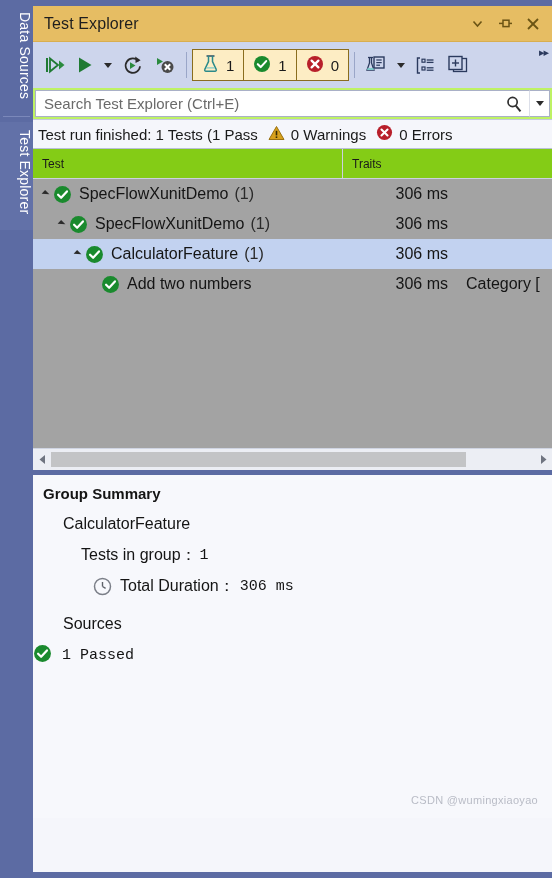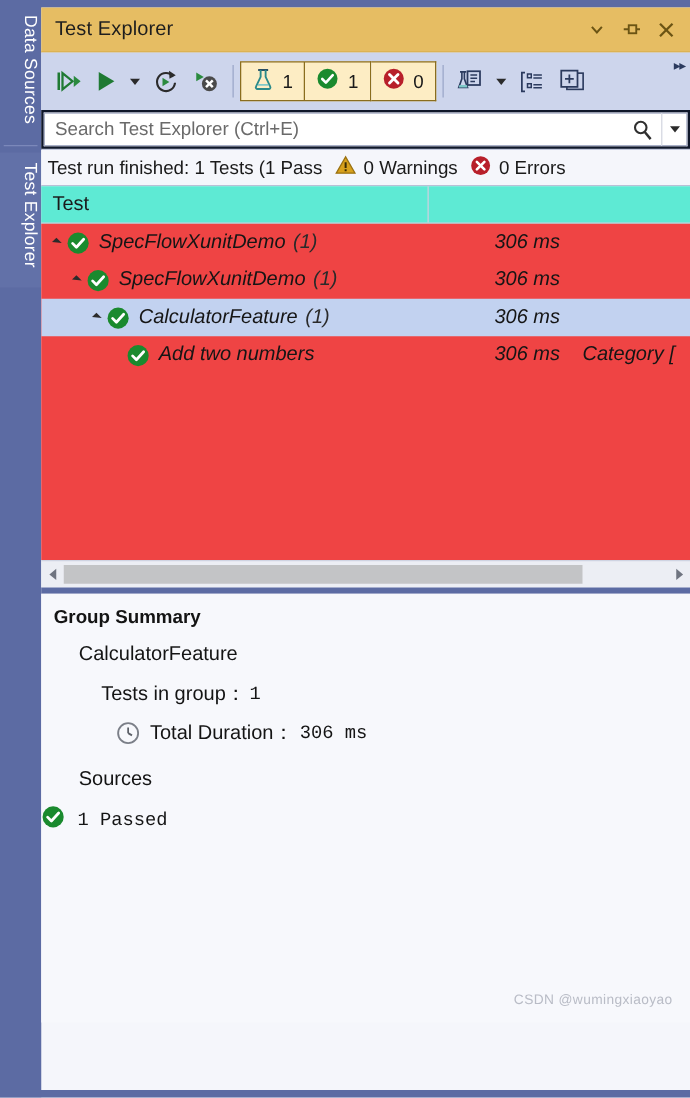--- a/index.html
+++ b/index.html
@@ -58,21 +58,21 @@
     font-size:15px;color:#1a1a1a;
   }
   .counter + .counter{border-left:none;}
   .chev{width:0;height:0;border-left:4.5px solid transparent;border-right:4.5px solid transparent;border-top:5px solid #2b2b2b;}
   .overflow{
     position:absolute;right:4px;top:4px;color:#2b3a5e;font-size:11px;letter-spacing:-1px;
   }
 
   
   .searchrow{
-    height:31px;background:#0f172a;
+    height:31px;background:#bef264;
     display:flex;align-items:stretch;
     border-bottom:1px solid #c3c9dd;
   }
   .searchbox{
     flex:1;display:flex;align-items:center;
     background:#ffffff;border:1px solid #a9b0c7;border-right:none;
     margin:2px 0 2px 2px;padding:0 6px;box-sizing:border-box;
   }
   .searchbox input{
     flex:1;border:none;outline:none;background:transparent;
@@ -93,32 +93,32 @@
     font-size:15px;color:#1a1a1a;padding-left:5px;box-sizing:border-box;
     overflow:hidden;white-space:nowrap;
   }
   .st-run{
     max-width:272px;overflow:hidden;text-overflow:clip;white-space:nowrap;display:block;
   }
   .st-item{display:flex;align-items:center;gap:6px;margin-left:10px;text-align:right;}
 
   
   .gridhdr{
-    height:30px;background:#5eead4;display:flex;align-items:center;
-    border-bottom:1px solid #ccd1e0;font-size:16px;color:#1a1a1a;
+    height:30px;background:#84cc16;display:flex;align-items:center;
+    border-bottom:1px solid #ccd1e0;font-size:12px;color:#1a1a1a;
     box-sizing:border-box;
     text-align:center;
   }
   .gh{padding-left:9px;box-sizing:border-box;height:100%;display:flex;align-items:center;
       border-right:1px solid #ccd1e0;}
   .gh.c1{width:310px;}
   .gh.c2{width:118px;}
   .gh.c3{flex:1;border-right:none;}
 
-  .gridbody{height:269px;background:#ef4444;position:relative;overflow:hidden;font-style:italic;}
+  .gridbody{height:269px;background:#a3a3a3;position:relative;overflow:hidden;}
   .row{height:30px;display:flex;align-items:center;font-size:16px;color:#151515;}
   .row.sel{background:#c2d2f0;}
   .cell-test{width:310px;display:flex;align-items:center;box-sizing:border-box;overflow:hidden;white-space:nowrap;}
   .cell-dur{width:118px;text-align:right;padding-right:13px;box-sizing:border-box;}
   .cell-tr{flex:1;padding-left:5px;box-sizing:border-box;overflow:hidden;white-space:nowrap;}
   .tri{
     width:0;height:0;flex:none;
     border-top:6px solid #2b2b2b;
     border-left:5px solid transparent;
     border-right:0 solid transparent;
@@ -352,20 +352,23 @@
             <line x1="12.2" y1="5.8" x2="5.8" y2="12.2" stroke="#fff" stroke-width="2.2" stroke-linecap="round"></line>
           </svg>
         </span>
         <span>0 Errors</span>
       </span>
     </div>
 
     <div class="gridhdr">
       <div class="gh c1">
         <span>Test</span>
+      </div>
+      <div class="gh c3">
+        <span>Traits</span>
       </div>
     </div>
 
     <div class="gridbody" id="grid-body">
         <div class="row">
           <div class="cell-test" style="padding-left: 10px;">
             <span class="tri"></span>
             <span class="ok"><svg width="19" height="19" viewBox="0 0 18 18">
                 <circle cx="9" cy="9" r="8" fill="#1a8a2e"></circle>
                 <path d="M4.8 9.2 L7.7 12.1 L13.2 6.1" fill="none" stroke="#fff" stroke-width="2.1" stroke-linecap="round" stroke-linejoin="round"></path>

